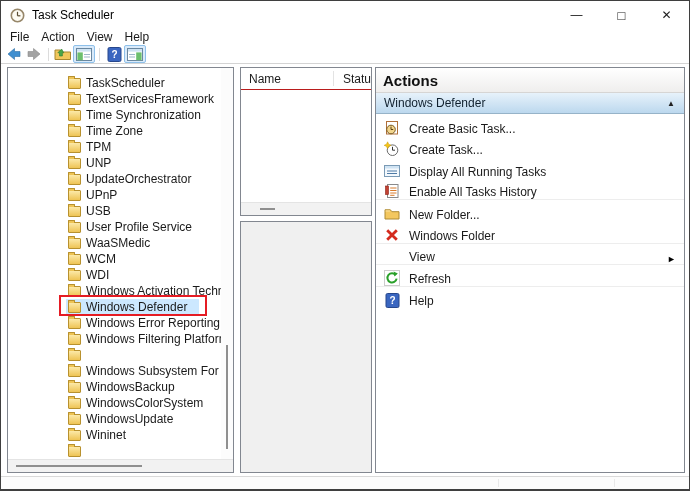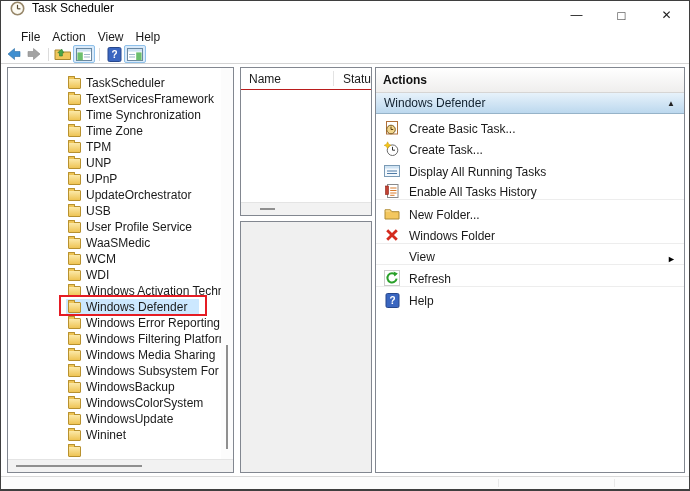--- a/index.html
+++ b/index.html
@@ -1,31 +1,31 @@
 <!DOCTYPE html>
 <html><head>
 <meta charset="utf-8">
 <style>
   *{margin:0;padding:0;box-sizing:border-box}
   html,body{background:#9a9a9a}
   body{font-family:"Liberation Sans",sans-serif}
   #win{position:relative;width:690px;height:491px;background:#fff;border:1px solid #3f3f3f;border-bottom-width:2px;overflow:hidden}
 
   
-  .titlebar{position:absolute;top:0;left:0;right:0;height:28px;background:#fff;display:flex;align-items:flex-start}
+  .titlebar{position:absolute;top:0;left:0;right:0;height:28px;background:#fff;display:flex;align-items:center}
   .title-ic{margin-left:9px;display:inline-flex}
   .title-tx{margin-left:7px;font-size:12px;color:#000}
   .wctrl{position:absolute;right:0;top:0;height:28px;display:flex}
   .wbtn{width:45px;height:28px;display:flex;align-items:center;justify-content:center;font-size:12px;color:#191919}
   .wbtn.max{font-size:13px}
 
   
   .menubar{position:absolute;top:28px;left:0;right:0;height:16px;display:flex;align-items:center;font-size:12px;color:#1a1a1a;background:#fff}
   .mitem{padding:0 6px}
-  .mitem:first-child{margin-left:14px}
+  .mitem:first-child{margin-left:3px}
 
   
   .toolbar{position:absolute;top:44px;left:0;right:0;height:19px;background:#fff;border-bottom:1px solid #d4d4d4;display:flex;align-items:center}
   .tbtn{height:18px;min-width:20px;display:flex;align-items:center;justify-content:center}
   .tbtn.active{background:#d9eafa;border:1px solid #8ec0ea;border-radius:2px;width:22px}
   .tsep{width:1px;height:13px;background:#dcdcdc;margin:0 4px}
 
   
   .panel{position:absolute;background:#fff;border:1px solid #828790;overflow:hidden}
   #treePanel{left:6px;top:66px;width:227px;height:406px}
@@ -47,21 +47,21 @@
   .hscroll{position:absolute;left:0;right:0;bottom:0;height:13px;background:#f2f2f2;border-top:1px solid #e4e4e4}
   .hthumb{position:absolute;top:5px;height:2px;background:#8f8f8f}
 
   
   .listhead{height:22px;border-bottom:1px solid #b91c1c;position:relative;font-size:12px;color:#1a1a1a;display:flex;align-items:center}
   .col-name{padding-left:8px}
   .colsep{position:absolute;left:92px;top:3px;bottom:3px;width:1px;background:#e3e3e3}
   .col-status{position:absolute;left:102px}
 
   
-  .ahead{height:25px;display:flex;align-items:center;padding-left:7px;font-size:12px;font-weight:bold;color:#111;background:linear-gradient(#ffffff,#efeeed);border-bottom:1px solid #d6d5d4}
+  .ahead{height:25px;display:flex;align-items:center;padding-left:7px;font-size:15px;font-weight:bold;color:#111;background:linear-gradient(#ffffff,#efeeed);border-bottom:1px solid #d6d5d4}
   .agroup{height:21px;display:flex;align-items:center;padding:0 8px;font-size:12px;color:#10202e;background:linear-gradient(#e7f2fb,#bcd8ee);border-bottom:1px solid #96b3c8;position:relative}
   .collapse{position:absolute;right:9px;font-size:8px;color:#222}
   .arows{position:absolute;left:0;right:0;top:46px}
   .arow{height:21.6px;display:flex;align-items:flex-end;position:relative;font-size:12px;color:#1a1a1a}
   .arow.sep{border-bottom:1px solid #ededed}
   .aicon{width:16px;height:16px;margin:0 9px 0 8px;display:inline-flex;align-items:center;justify-content:center;flex:0 0 auto}
   .subarrow{position:absolute;right:8px;font-size:9px;color:#000}
 
   
   #statusbar{position:absolute;left:0;right:0;bottom:0;height:13px;background:#fcfcfc;border-top:1px solid #d9d9d9}
@@ -174,32 +174,32 @@
         </div>
       <div class="trow">
           <span class="rowin">
             <span class="fold"></span>
             <span class="tlabel">UNP</span>
           </span>
         </div>
       <div class="trow">
           <span class="rowin">
             <span class="fold"></span>
+            <span class="tlabel">UpdateOrchestrator</span>
+          </span>
+        </div>
+      <div class="trow">
+          <span class="rowin">
+            <span class="fold"></span>
             <span class="tlabel">UPnP</span>
           </span>
         </div>
       <div class="trow">
           <span class="rowin">
             <span class="fold"></span>
-            <span class="tlabel">UpdateOrchestrator</span>
-          </span>
-        </div>
-      <div class="trow">
-          <span class="rowin">
-            <span class="fold"></span>
             <span class="tlabel">USB</span>
           </span>
         </div>
       <div class="trow">
           <span class="rowin">
             <span class="fold"></span>
             <span class="tlabel">User Profile Service</span>
           </span>
         </div>
       <div class="trow">
@@ -240,21 +240,20 @@
         </div>
       <div class="trow">
           <span class="rowin">
             <span class="fold"></span>
             <span class="tlabel">Windows Filtering Platform</span>
           </span>
         </div>
       <div class="trow">
           <span class="rowin">
             <span class="fold"></span>
-            <span class="tlabel">Windows Media Sharing</span>
           </span>
         </div>
       <div class="trow">
           <span class="rowin">
             <span class="fold"></span>
             <span class="tlabel">Windows Subsystem For Lir</span>
           </span>
         </div>
       <div class="trow">
           <span class="rowin">

